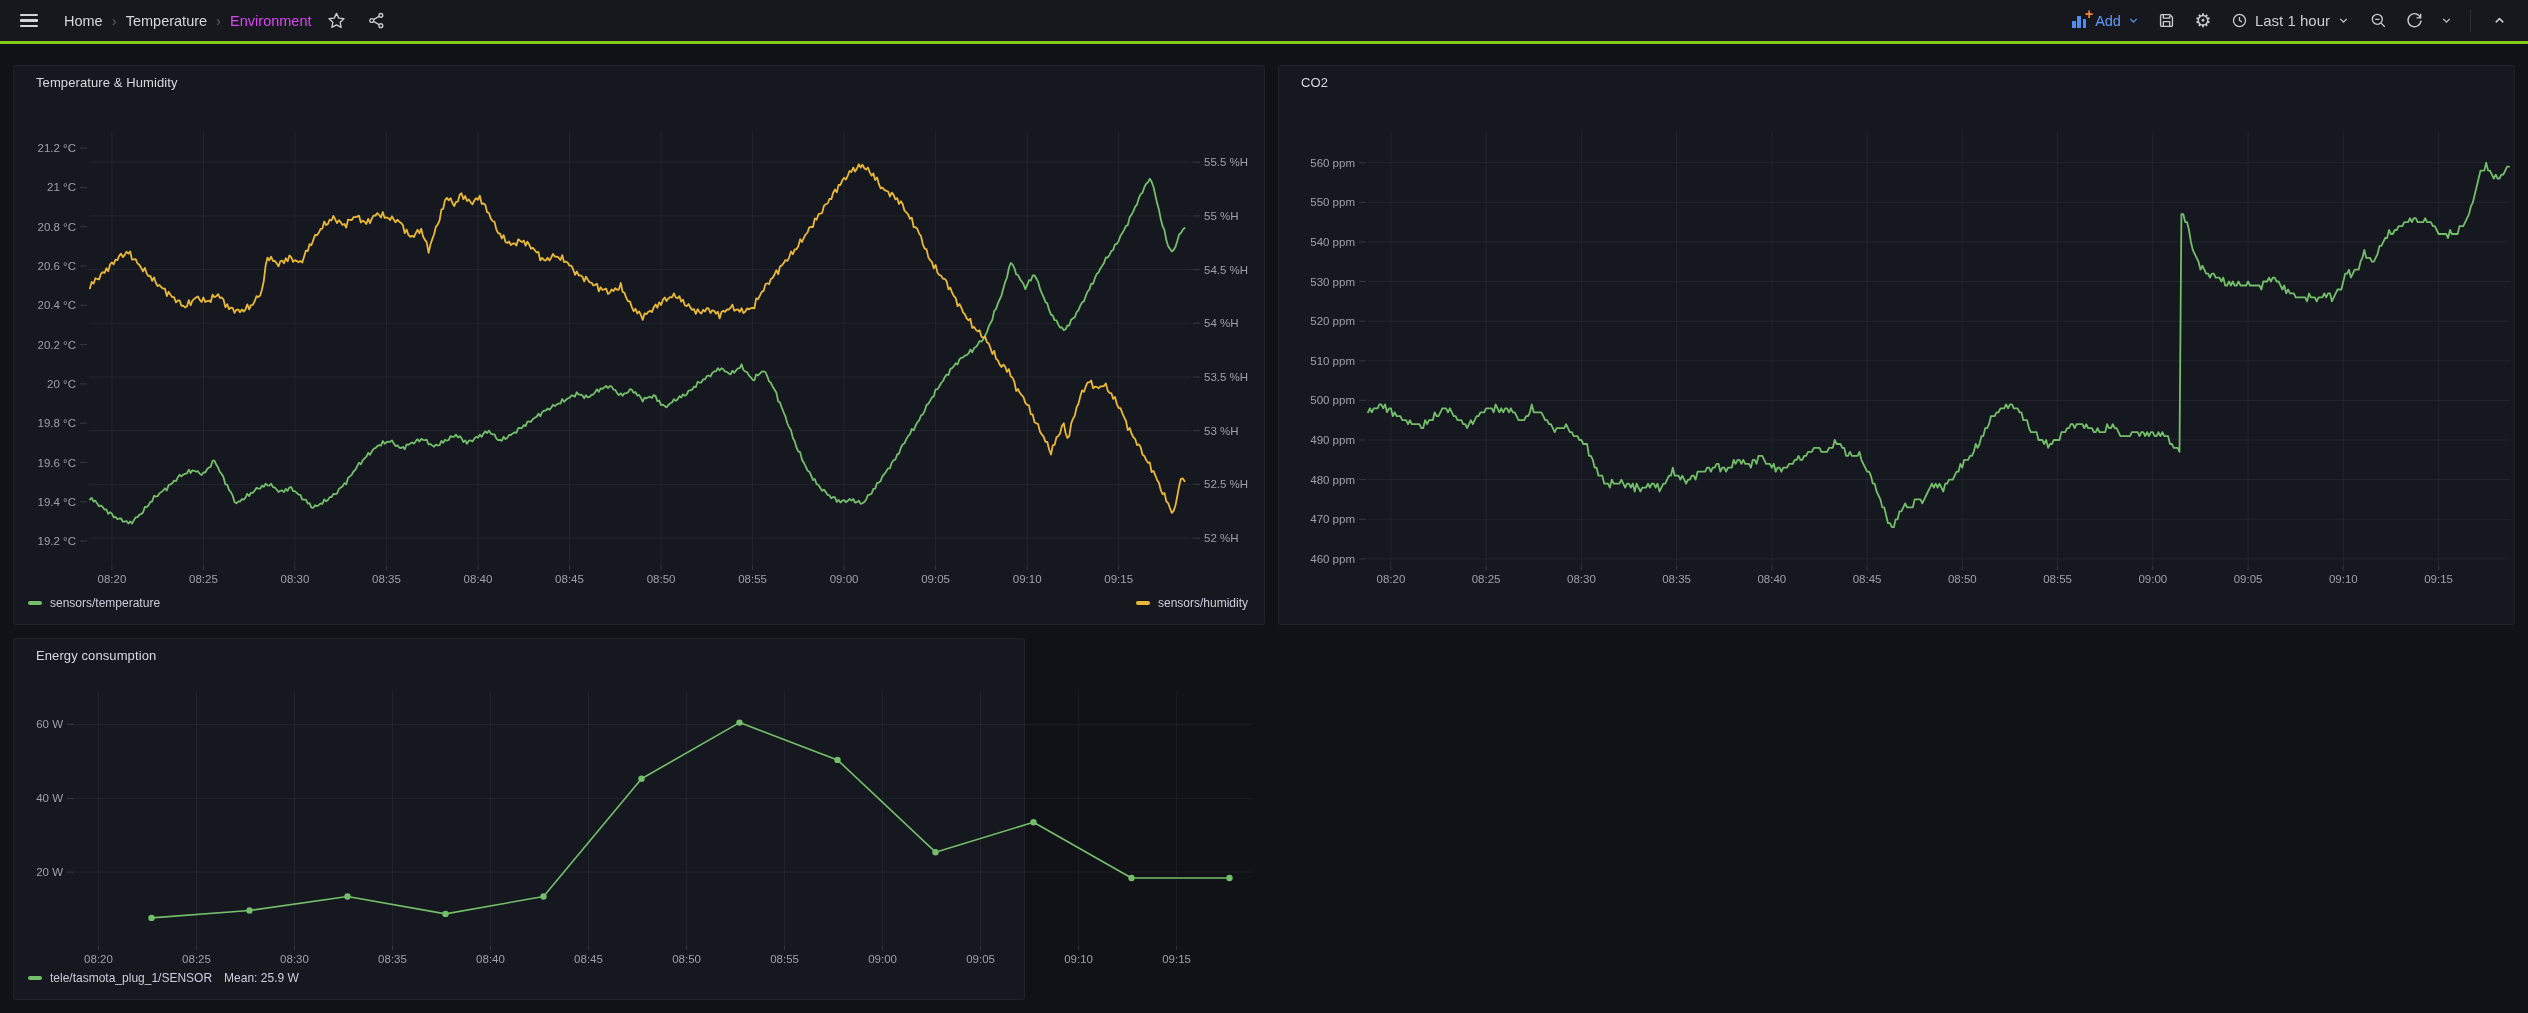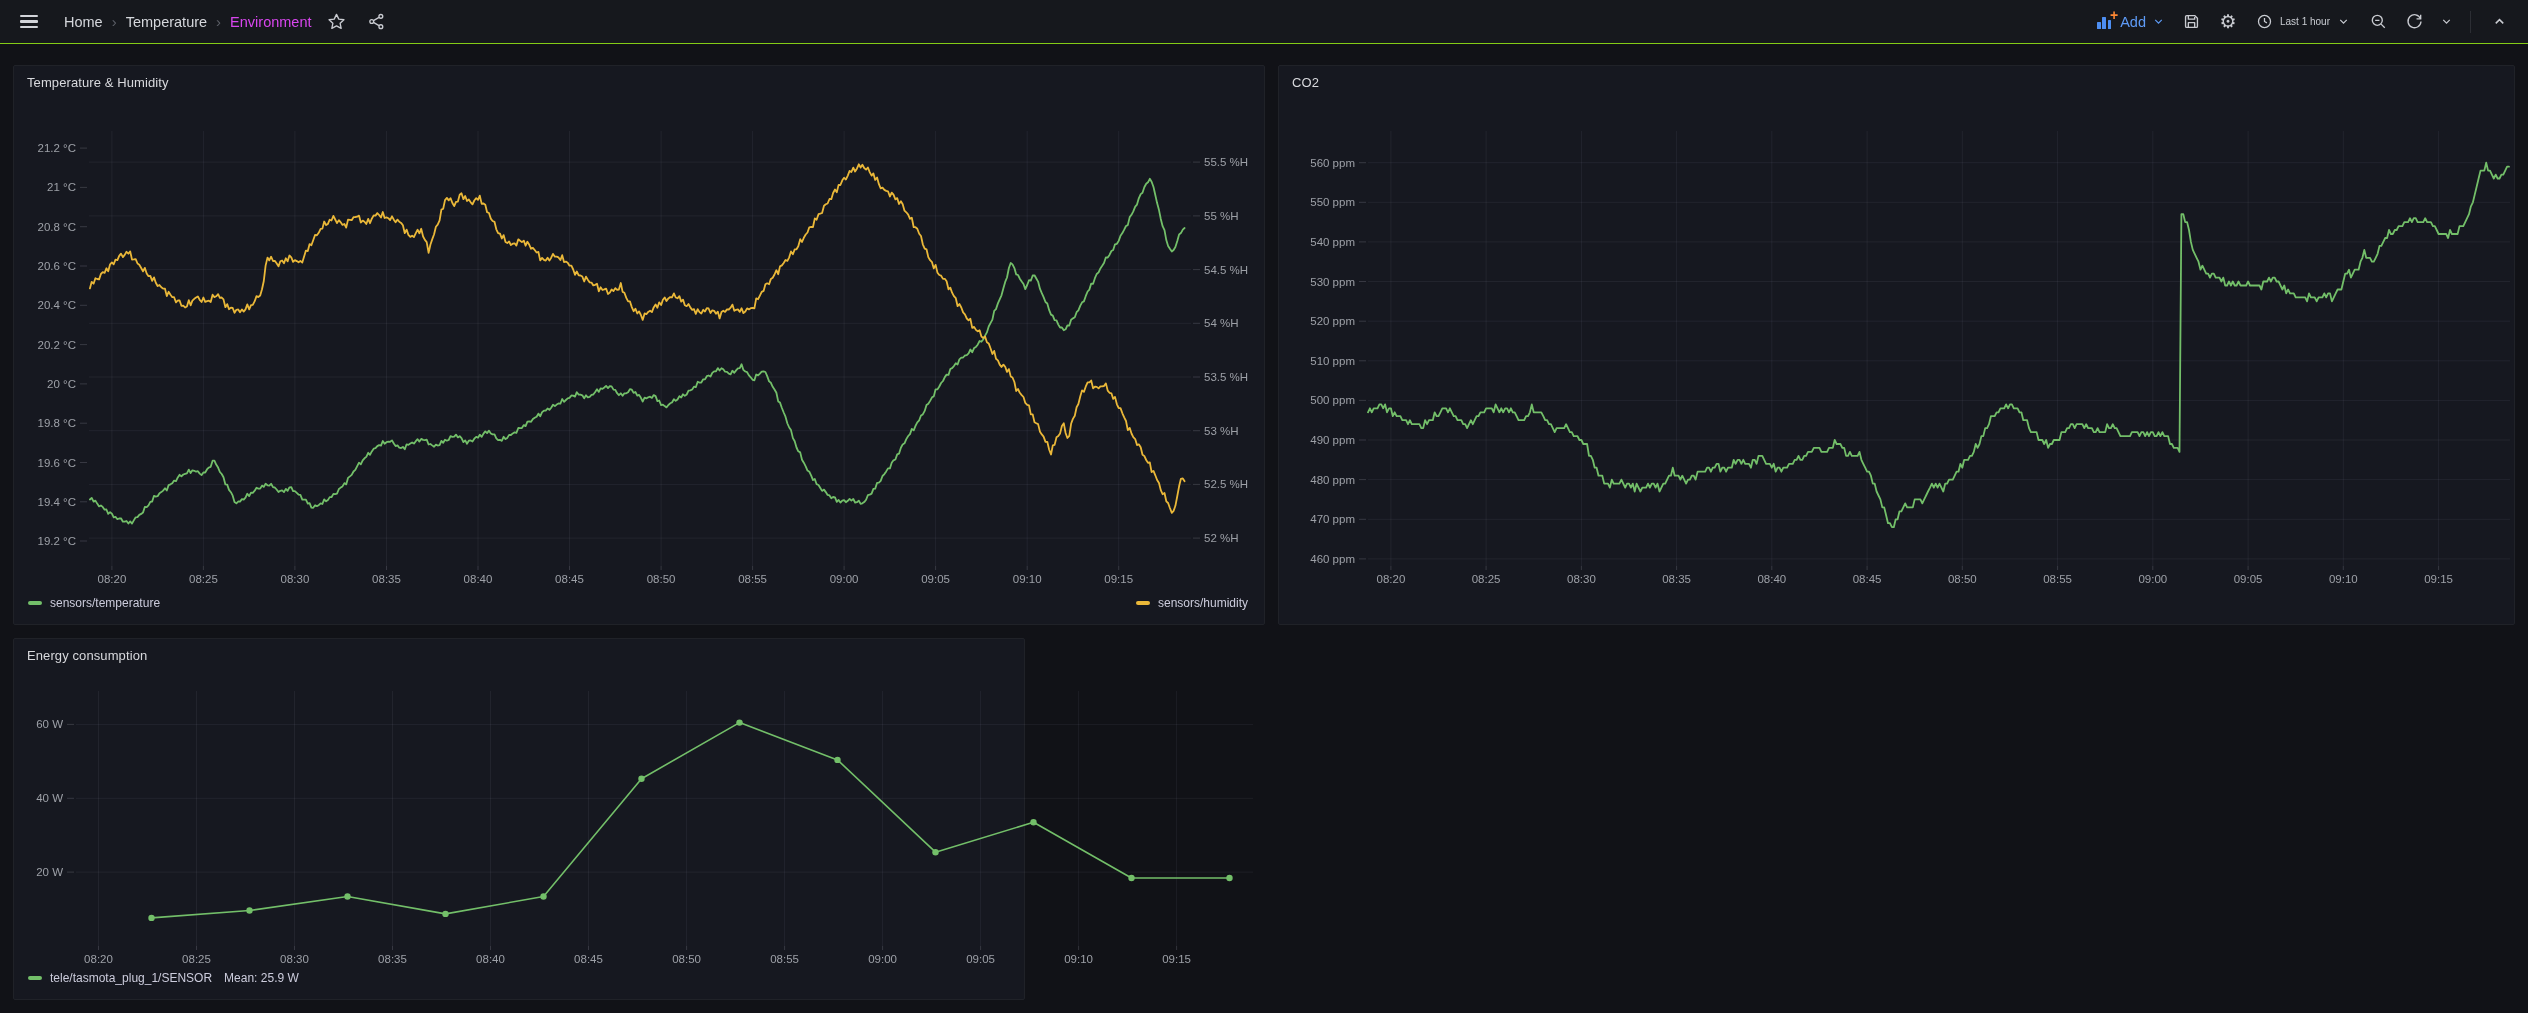--- a/index.html
+++ b/index.html
@@ -2,44 +2,44 @@
 <html><head>
 <meta charset="utf-8">
 <style>
   * { margin:0; padding:0; box-sizing:border-box; }
   html,body { background:#0d0e12; }
   body { font-family:"Liberation Sans", sans-serif; }
   .stage { position:relative; width:2528px; height:1013px; background:#111217; overflow:hidden; }
 
   
   .navbar { position:absolute; left:0; top:0; width:100%; height:44px;
-            background:#16181d; border-bottom:1px solid #84cc16;
+            background:#16181d; border-bottom:3px solid #84cc16;
             display:flex; align-items:center; padding:0 14px; color:#c9cbd1; }
   .nav-left { display:flex; align-items:center; gap:10px; }
   .icon-btn { display:flex; align-items:center; justify-content:center; width:30px; height:30px;
               border-radius:4px; cursor:pointer; color:#c9cbd1; background:transparent; border:none; }
   .hamburger { display:inline-flex; flex-direction:column; gap:3.5px; }
   .hamburger i { display:block; width:18px; height:2.2px; background:#d2d4d9; border-radius:1px; }
   .crumbs { display:flex; align-items:center; gap:9px; margin-left:10px; font-size:14.5px; }
   .crumb { color:#d5d7dc; cursor:pointer; }
   .crumb.current { color:#d946ef; cursor:default; }
   .crumb-sep { color:#5b5e66; font-size:15px; }
   .nav-right { margin-left:auto; display:flex; align-items:center; gap:6px; }
   .add-btn { display:flex; align-items:center; gap:6px; color:#5e9bf7; font-size:14.5px; cursor:pointer; padding:4px 6px; }
   .mini-bars { display:inline-flex; align-items:flex-end; gap:1.8px; position:relative; width:17px; height:14px; }
   .mini-bars b { width:3.4px; background:#4d8ef2; border-radius:.5px; }
   .mini-bars .plus { position:absolute; right:-4px; top:-7px; color:#ff8833; font-size:14px; font-weight:700; line-height:1; }
   .chev { display:inline-flex; }
-  .nav-item { display:flex; align-items:center; gap:7px; font-size:10px; color:#c9ccd2; cursor:pointer; padding:4px 7px; border-radius:4px; }
+  .nav-item { display:flex; align-items:center; gap:7px; font-size:15px; color:#c9ccd2; cursor:pointer; padding:4px 7px; border-radius:4px; }
   .nav-divider { width:1px; height:22px; background:#2c2e34; margin:0 7px; }
   .gear-glyph { font-size:19px; line-height:1; color:#c9cbd1; }
 
   
   .panel { position:absolute; background:#161820; border:1px solid #202228; border-radius:2px; }
-  .panel h2 { position:absolute; left:13px; top:9px; font-size:13px; font-weight:500; color:#d8d9dd; letter-spacing:.1px; }
+  .panel h2 { position:absolute; left:22px; top:9px; font-size:13px; font-weight:500; color:#d8d9dd; letter-spacing:.1px; }
   .chart-host { position:absolute; inset:0; }
   .chart-host svg { position:absolute; left:0; top:0; }
   .legend { position:absolute; display:flex; align-items:center; font-size:12px; color:#ccccdc; }
   .legend .item { display:flex; align-items:center; gap:8px; cursor:pointer; white-space:nowrap; }
   .legend .item.right { margin-left:auto; }
   .legend .pill { width:14px; height:4px; border-radius:2px; display:inline-block; }
   .legend .extra { margin-left:4px; }
 </style>
 </head>
 <body>

